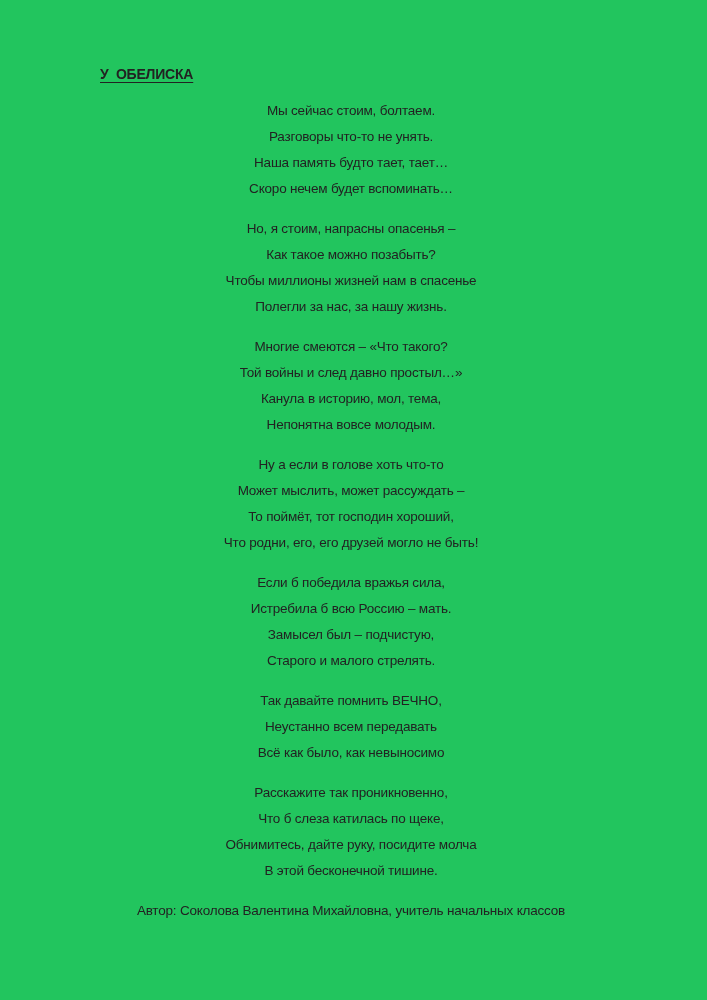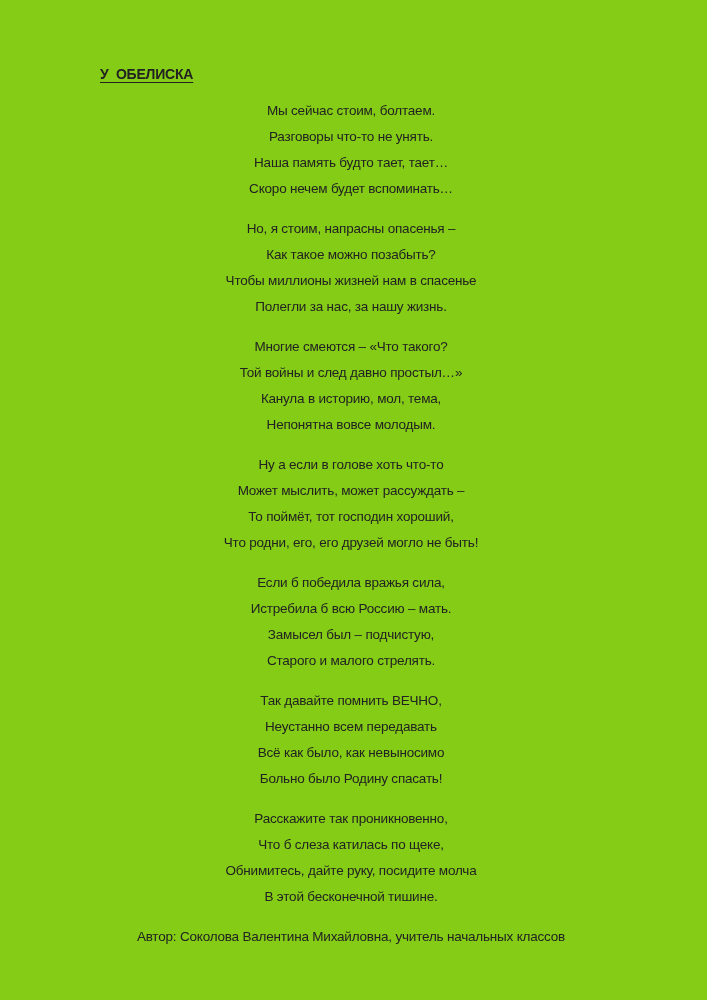--- a/index.html
+++ b/index.html
@@ -10,21 +10,21 @@
   body {
     width: 707px;
     height: 1000px;
     overflow: hidden;
   }
   .document-page {
     box-sizing: border-box;
     width: 707px;
     height: 1000px;
     padding: 64px 105px 8px 100px;
-    background: #84cc16;
+    background: #22c55e;
     font-family: "Liberation Sans", "DejaVu Sans", sans-serif;
     color: #222222;
     font-size: 13.5px;
     letter-spacing: -0.2px;
   }
   .poem-title {
     font-size: 14px;
     font-weight: bold;
     text-decoration: underline;
     text-underline-offset: 3px;
@@ -87,21 +87,20 @@
     <p class="poem-line">Если б победила вражья сила,</p>
     <p class="poem-line">Истребила б всю Россию – мать.</p>
     <p class="poem-line">Замысел был – подчистую,</p>
     <p class="poem-line">Старого и малого стрелять.</p>
   </div>
 
   <div class="stanza">
     <p class="poem-line">Так давайте помнить ВЕЧНО,</p>
     <p class="poem-line">Неустанно всем передавать</p>
     <p class="poem-line">Всё как было, как невыносимо</p>
-    <p class="poem-line">Больно было Родину спасать!</p>
   </div>
 
   <div class="stanza">
     <p class="poem-line">Расскажите так проникновенно,</p>
     <p class="poem-line">Что б слеза катилась по щеке,</p>
     <p class="poem-line">Обнимитесь, дайте руку, посидите молча</p>
     <p class="poem-line">В этой бесконечной тишине.</p>
   </div>
 
   <p class="author-line">Автор: Соколова Валентина Михайловна, учитель начальных классов</p>

